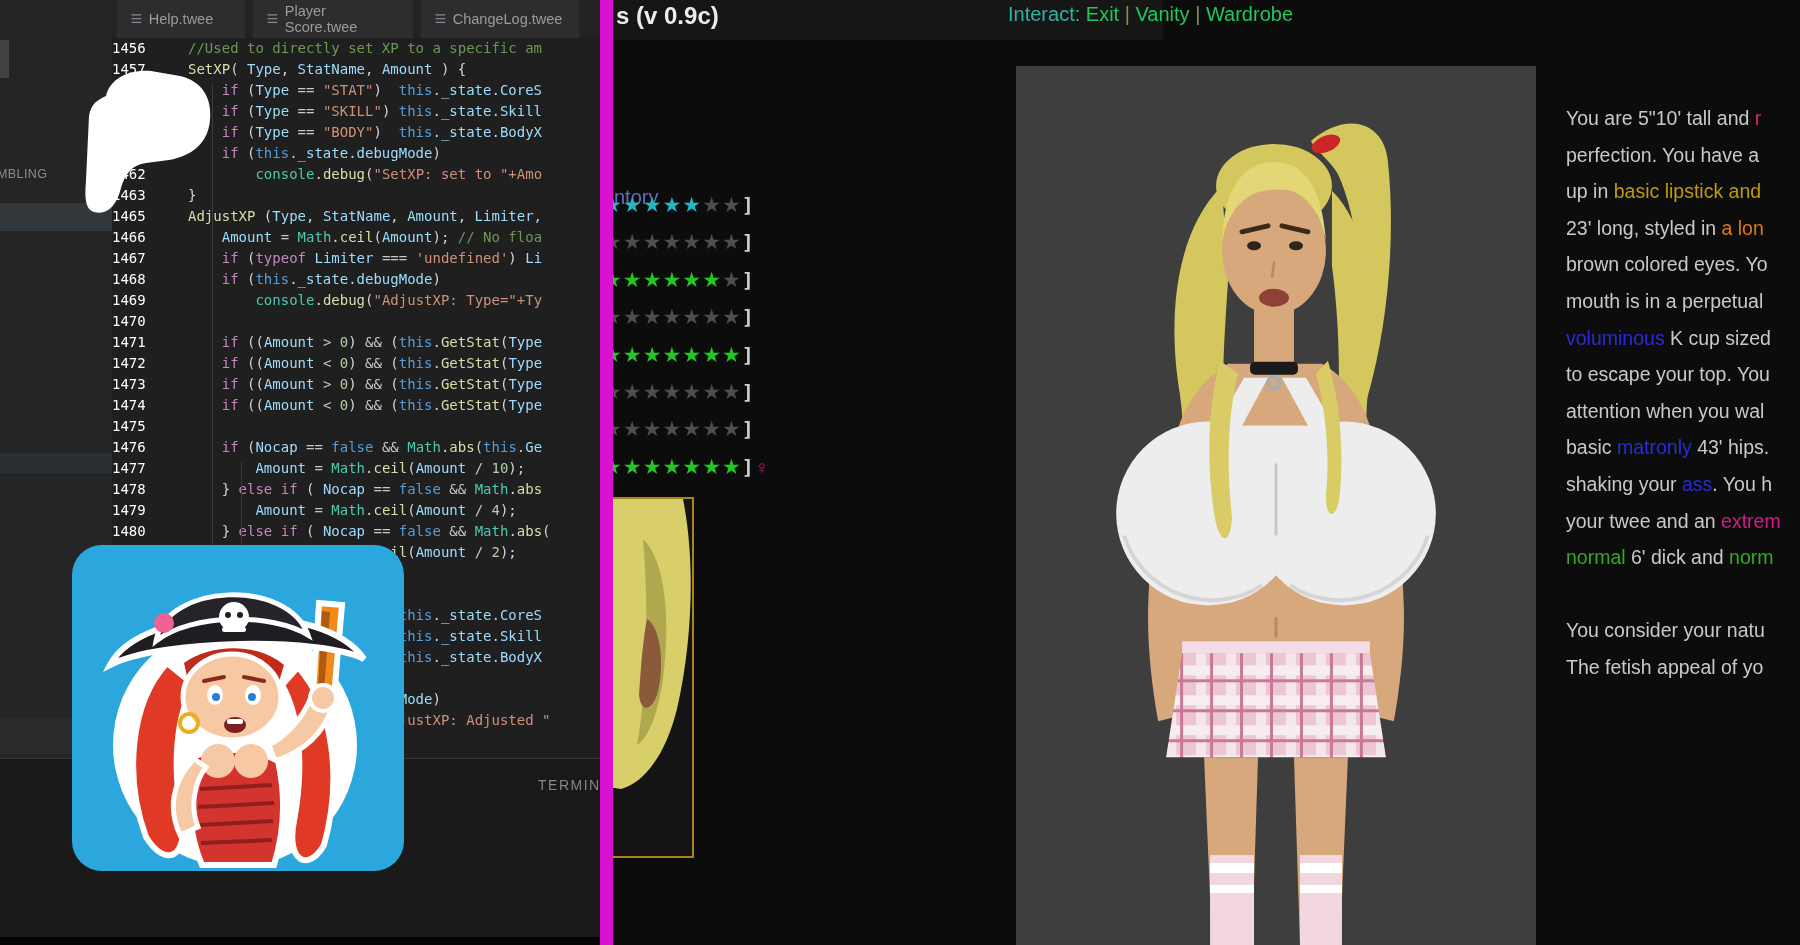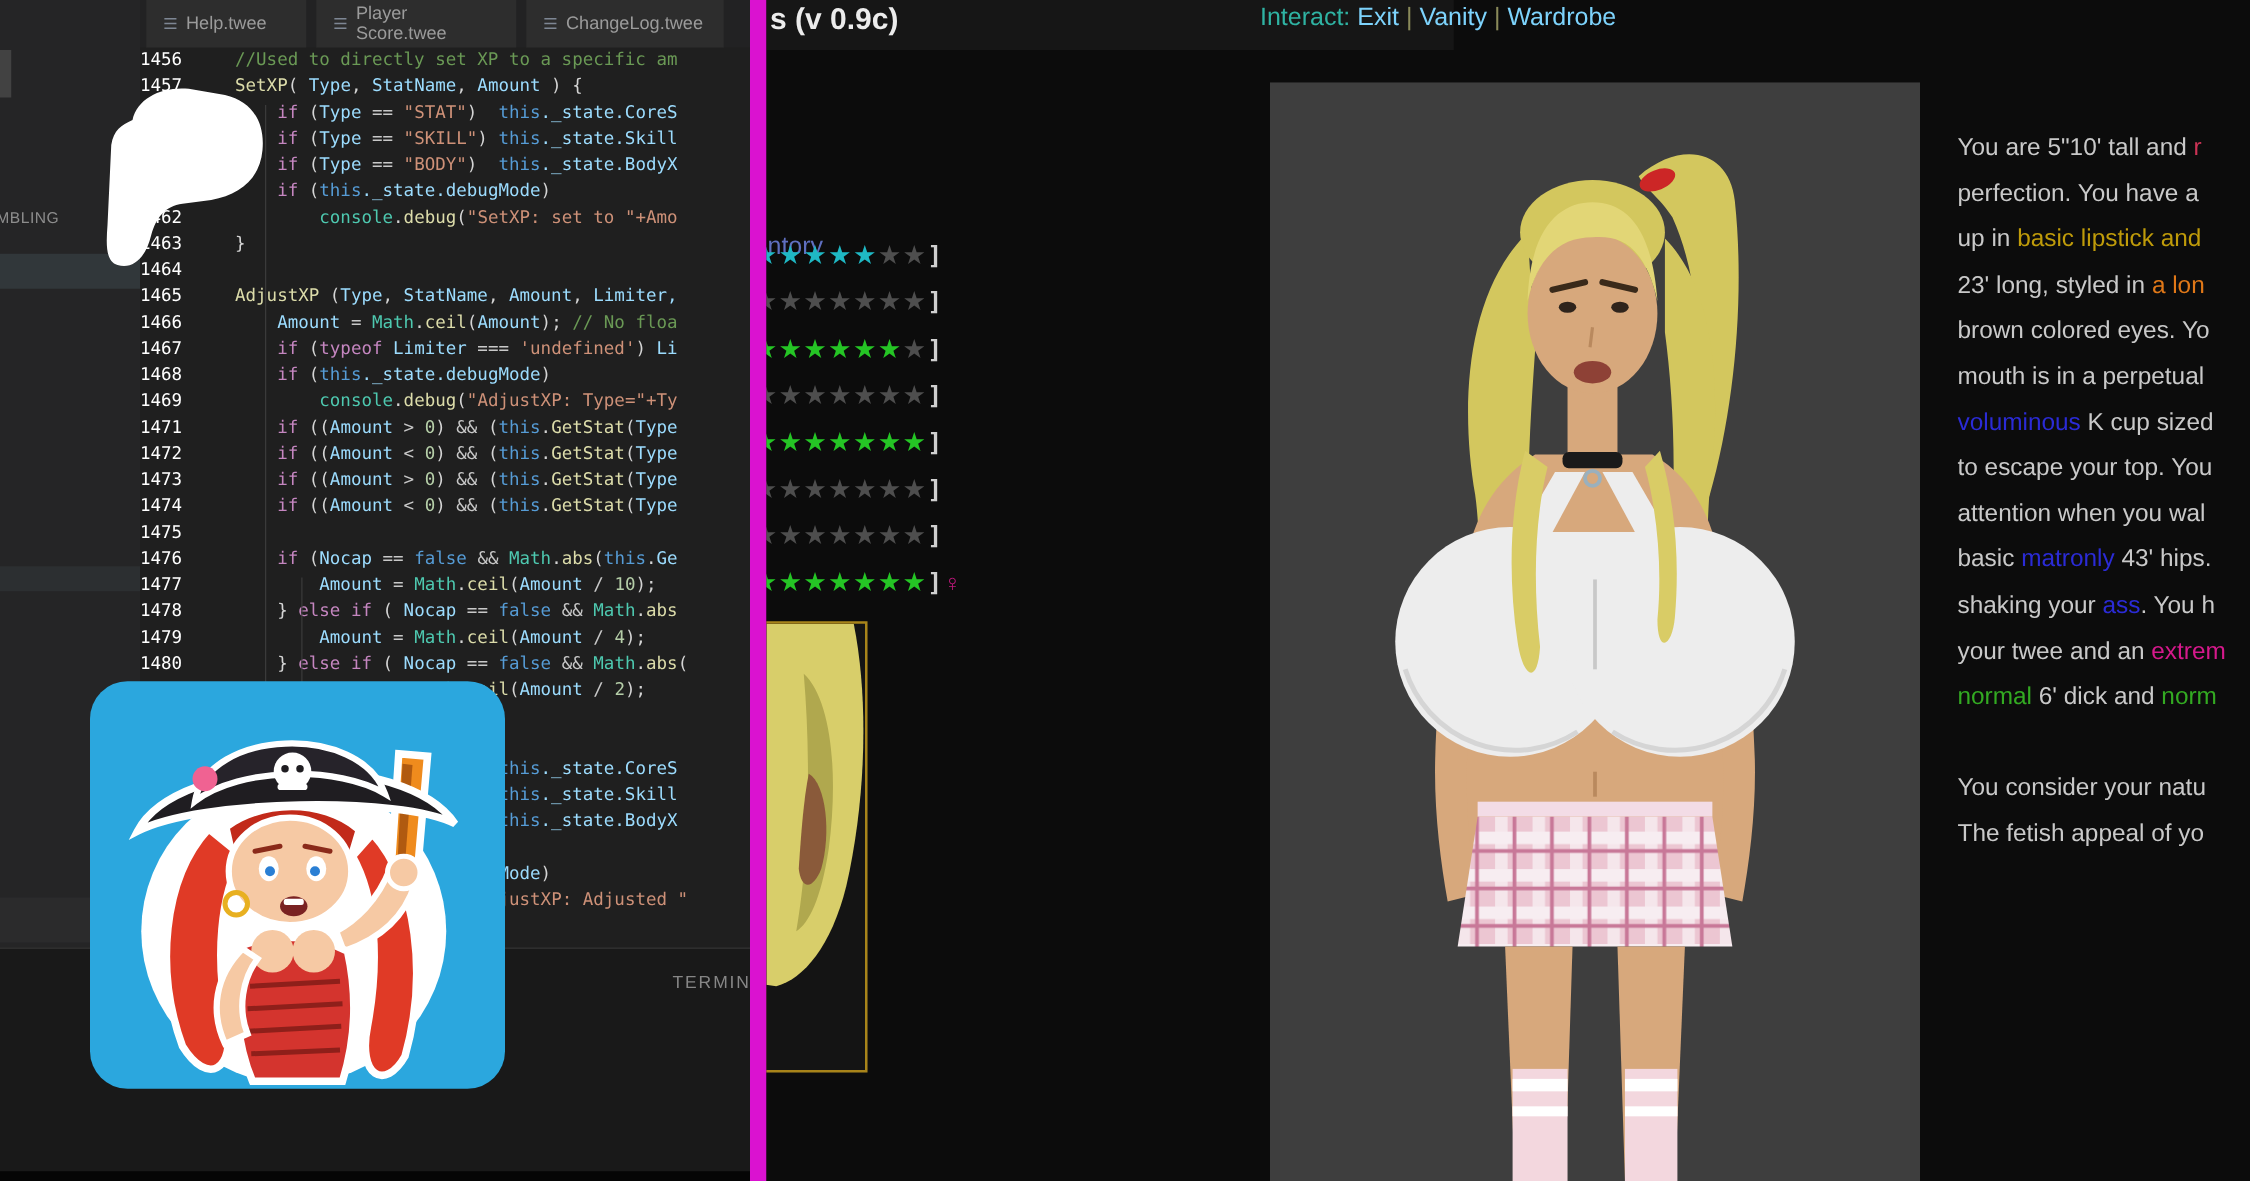--- a/index.html
+++ b/index.html
@@ -35,21 +35,21 @@
   .pirate-card{position:absolute;left:72px;top:545px;width:332px;height:326px;border-radius:30px;
                background:#2ba7de;overflow:hidden;z-index:31;}
   .divider{position:absolute;left:600px;top:0;width:13px;height:945px;background:#da12d0;z-index:40;}
 
   
   .game-region{position:absolute;left:613px;top:0;width:1187px;height:945px;background:#0c0c0c;overflow:hidden;}
   .game-header-shade{position:absolute;left:0;top:0;width:550px;height:40px;background:#161616;}
   .game-title{position:absolute;left:3px;top:2px;color:#ececec;font-weight:bold;font-size:24px;}
   .interact-row{position:absolute;left:395px;top:3px;font-size:20px;white-space:nowrap;}
   .interact-label{color:#2fb3a3;}
-  .ilink{color:#7dd3fc;cursor:pointer;}
+  .ilink{color:#22c55e;cursor:pointer;}
   .isep{color:#8a8a5a;}
   .inv-link{position:absolute;left:1px;top:150px;font-size:20px;color:#5f6fc0;cursor:pointer;margin-top:36px;}
   .stars-col{position:absolute;left:-10px;top:186px;width:135px;}
   .srow{height:37.4px;line-height:37.4px;white-space:nowrap;font-size:21px;letter-spacing:1px;}
   .st-teal{color:#1fb8c4}.st-green{color:#25c525}.st-gray{color:#4e4e4e}
   .sbr{color:#cfcfcf;font-family:"DejaVu Sans Mono",monospace;font-size:20px;font-weight:bold;}
   .fsym{color:#c2187e;font-size:19px;}
   .thumb-box{position:absolute;left:-2px;top:497px;width:79px;height:357px;border:2px solid #a8841a;
              background:#141414;overflow:hidden;cursor:pointer;}
   .char-panel{position:absolute;left:403px;top:66px;width:520px;height:879px;background:#3e3e3e;overflow:hidden;}
@@ -89,26 +89,26 @@
 
     <div class="code-area" id="code-lines">
         <div class="crow"><span class="lnum">1456</span><span class="ccode"><span class="tk-cm">//Used to directly set XP to a specific am</span></span></div>
         <div class="crow"><span class="lnum">1457</span><span class="ccode"><span class="tk-fn">SetXP</span><span class="tk-pn">( </span><span class="tk-var">Type</span><span class="tk-pn">, </span><span class="tk-var">StatName</span><span class="tk-pn">, </span><span class="tk-var">Amount</span><span class="tk-pn"> ) {</span></span></div>
         <div class="crow"><span class="lnum">1458</span><span class="ccode"><span class="tk-pn">    </span><span class="tk-kw">if</span><span class="tk-pn"> (</span><span class="tk-var">Type</span><span class="tk-op"> == </span><span class="tk-str">"STAT"</span><span class="tk-pn">)  </span><span class="tk-th">this</span><span class="tk-var">._state.CoreS</span></span></div>
         <div class="crow"><span class="lnum">1459</span><span class="ccode"><span class="tk-pn">    </span><span class="tk-kw">if</span><span class="tk-pn"> (</span><span class="tk-var">Type</span><span class="tk-op"> == </span><span class="tk-str">"SKILL"</span><span class="tk-pn">) </span><span class="tk-th">this</span><span class="tk-var">._state.Skill</span></span></div>
         <div class="crow"><span class="lnum">1460</span><span class="ccode"><span class="tk-pn">    </span><span class="tk-kw">if</span><span class="tk-pn"> (</span><span class="tk-var">Type</span><span class="tk-op"> == </span><span class="tk-str">"BODY"</span><span class="tk-pn">)  </span><span class="tk-th">this</span><span class="tk-var">._state.BodyX</span></span></div>
         <div class="crow"><span class="lnum">1461</span><span class="ccode"><span class="tk-pn">    </span><span class="tk-kw">if</span><span class="tk-pn"> (</span><span class="tk-th">this</span><span class="tk-var">._state.debugMode</span><span class="tk-pn">)</span></span></div>
         <div class="crow"><span class="lnum">1462</span><span class="ccode"><span class="tk-pn">        </span><span class="tk-cls">console</span><span class="tk-pn">.</span><span class="tk-fn">debug</span><span class="tk-pn">(</span><span class="tk-str">"SetXP: set to "+Amo</span></span></div>
         <div class="crow"><span class="lnum">1463</span><span class="ccode"><span class="tk-pn">}</span></span></div>
-        <div class="crow"><span class="lnum">1464</span><span class="ccode"></span></div>
         <div class="crow"><span class="lnum">1465</span><span class="ccode"><span class="tk-fn">AdjustXP</span><span class="tk-pn"> (</span><span class="tk-var">Type</span><span class="tk-pn">, </span><span class="tk-var">StatName</span><span class="tk-pn">, </span><span class="tk-var">Amount</span><span class="tk-pn">, </span><span class="tk-var">Limiter,</span></span></div>
         <div class="crow"><span class="lnum">1466</span><span class="ccode"><span class="tk-pn">    </span><span class="tk-var">Amount</span><span class="tk-op"> = </span><span class="tk-cls">Math</span><span class="tk-pn">.</span><span class="tk-fn">ceil</span><span class="tk-pn">(</span><span class="tk-var">Amount</span><span class="tk-pn">); </span><span class="tk-cm">// No floa</span></span></div>
         <div class="crow"><span class="lnum">1467</span><span class="ccode"><span class="tk-pn">    </span><span class="tk-kw">if</span><span class="tk-pn"> (</span><span class="tk-kw">typeof</span><span class="tk-pn"> </span><span class="tk-var">Limiter</span><span class="tk-op"> === </span><span class="tk-str">'undefined'</span><span class="tk-pn">) </span><span class="tk-var">Li</span></span></div>
         <div class="crow"><span class="lnum">1468</span><span class="ccode"><span class="tk-pn">    </span><span class="tk-kw">if</span><span class="tk-pn"> (</span><span class="tk-th">this</span><span class="tk-var">._state.debugMode</span><span class="tk-pn">)</span></span></div>
         <div class="crow"><span class="lnum">1469</span><span class="ccode"><span class="tk-pn">        </span><span class="tk-cls">console</span><span class="tk-pn">.</span><span class="tk-fn">debug</span><span class="tk-pn">(</span><span class="tk-str">"AdjustXP: Type="+Ty</span></span></div>
+        <div class="crow"><span class="lnum">1470</span><span class="ccode"></span></div>
         <div class="crow"><span class="lnum">1471</span><span class="ccode"><span class="tk-pn">    </span><span class="tk-kw">if</span><span class="tk-pn"> ((</span><span class="tk-var">Amount</span><span class="tk-op"> &gt; </span><span class="tk-num">0</span><span class="tk-pn">) </span><span class="tk-op">&amp;&amp;</span><span class="tk-pn"> (</span><span class="tk-th">this</span><span class="tk-pn">.</span><span class="tk-fn">GetStat</span><span class="tk-pn">(</span><span class="tk-var">Type</span></span></div>
         <div class="crow"><span class="lnum">1472</span><span class="ccode"><span class="tk-pn">    </span><span class="tk-kw">if</span><span class="tk-pn"> ((</span><span class="tk-var">Amount</span><span class="tk-op"> &lt; </span><span class="tk-num">0</span><span class="tk-pn">) </span><span class="tk-op">&amp;&amp;</span><span class="tk-pn"> (</span><span class="tk-th">this</span><span class="tk-pn">.</span><span class="tk-fn">GetStat</span><span class="tk-pn">(</span><span class="tk-var">Type</span></span></div>
         <div class="crow"><span class="lnum">1473</span><span class="ccode"><span class="tk-pn">    </span><span class="tk-kw">if</span><span class="tk-pn"> ((</span><span class="tk-var">Amount</span><span class="tk-op"> &gt; </span><span class="tk-num">0</span><span class="tk-pn">) </span><span class="tk-op">&amp;&amp;</span><span class="tk-pn"> (</span><span class="tk-th">this</span><span class="tk-pn">.</span><span class="tk-fn">GetStat</span><span class="tk-pn">(</span><span class="tk-var">Type</span></span></div>
         <div class="crow"><span class="lnum">1474</span><span class="ccode"><span class="tk-pn">    </span><span class="tk-kw">if</span><span class="tk-pn"> ((</span><span class="tk-var">Amount</span><span class="tk-op"> &lt; </span><span class="tk-num">0</span><span class="tk-pn">) </span><span class="tk-op">&amp;&amp;</span><span class="tk-pn"> (</span><span class="tk-th">this</span><span class="tk-pn">.</span><span class="tk-fn">GetStat</span><span class="tk-pn">(</span><span class="tk-var">Type</span></span></div>
         <div class="crow"><span class="lnum">1475</span><span class="ccode"></span></div>
         <div class="crow"><span class="lnum">1476</span><span class="ccode"><span class="tk-pn">    </span><span class="tk-kw">if</span><span class="tk-pn"> (</span><span class="tk-var">Nocap</span><span class="tk-op"> == </span><span class="tk-th">false</span><span class="tk-pn"> </span><span class="tk-op">&amp;&amp;</span><span class="tk-pn"> </span><span class="tk-cls">Math</span><span class="tk-pn">.</span><span class="tk-fn">abs</span><span class="tk-pn">(</span><span class="tk-th">this</span><span class="tk-pn">.</span><span class="tk-var">Ge</span></span></div>
         <div class="crow"><span class="lnum">1477</span><span class="ccode"><span class="tk-pn">        </span><span class="tk-var">Amount</span><span class="tk-op"> = </span><span class="tk-cls">Math</span><span class="tk-pn">.</span><span class="tk-fn">ceil</span><span class="tk-pn">(</span><span class="tk-var">Amount</span><span class="tk-op"> / </span><span class="tk-num">10</span><span class="tk-pn">);</span></span></div>
         <div class="crow"><span class="lnum">1478</span><span class="ccode"><span class="tk-pn">    } </span><span class="tk-kw">else</span><span class="tk-pn"> </span><span class="tk-kw">if</span><span class="tk-pn"> ( </span><span class="tk-var">Nocap</span><span class="tk-op"> == </span><span class="tk-th">false</span><span class="tk-pn"> </span><span class="tk-op">&amp;&amp;</span><span class="tk-pn"> </span><span class="tk-cls">Math</span><span class="tk-pn">.</span><span class="tk-fn">abs</span></span></div>
         <div class="crow"><span class="lnum">1479</span><span class="ccode"><span class="tk-pn">        </span><span class="tk-var">Amount</span><span class="tk-op"> = </span><span class="tk-cls">Math</span><span class="tk-pn">.</span><span class="tk-fn">ceil</span><span class="tk-pn">(</span><span class="tk-var">Amount</span><span class="tk-op"> / </span><span class="tk-num">4</span><span class="tk-pn">);</span></span></div>
         <div class="crow"><span class="lnum">1480</span><span class="ccode"><span class="tk-pn">    } </span><span class="tk-kw">else</span><span class="tk-pn"> </span><span class="tk-kw">if</span><span class="tk-pn"> ( </span><span class="tk-var">Nocap</span><span class="tk-op"> == </span><span class="tk-th">false</span><span class="tk-pn"> </span><span class="tk-op">&amp;&amp;</span><span class="tk-pn"> </span><span class="tk-cls">Math</span><span class="tk-pn">.</span><span class="tk-fn">abs</span><span class="tk-pn">(</span></span></div>

